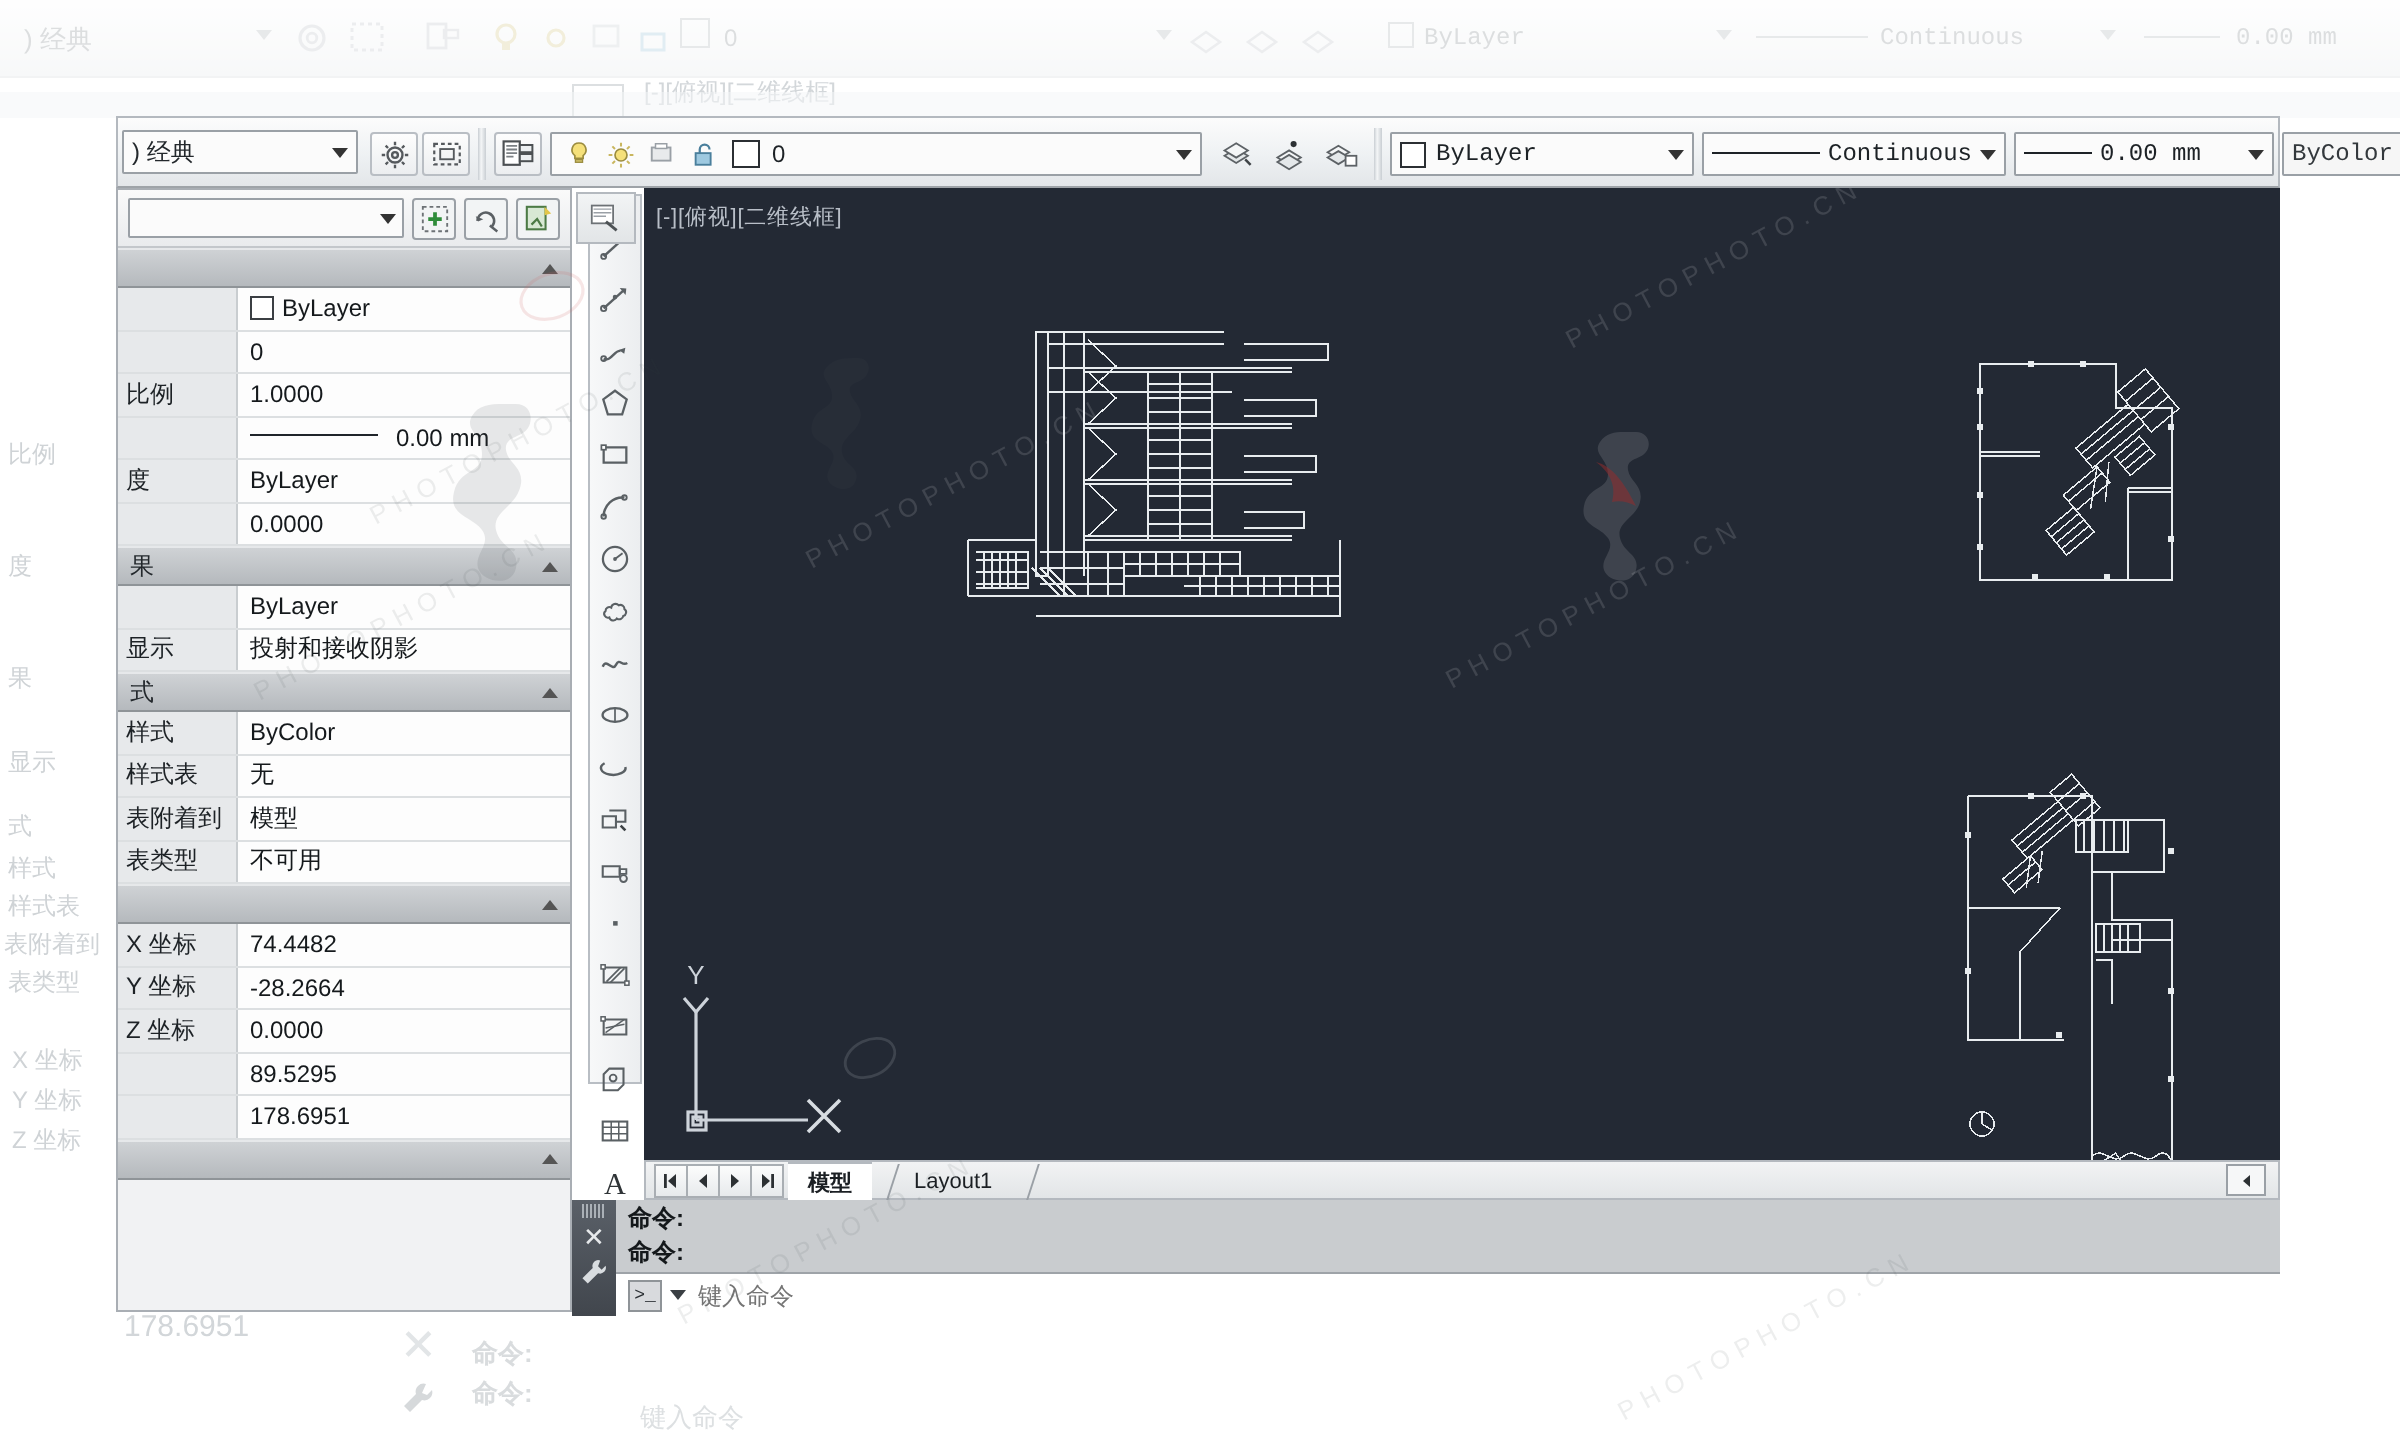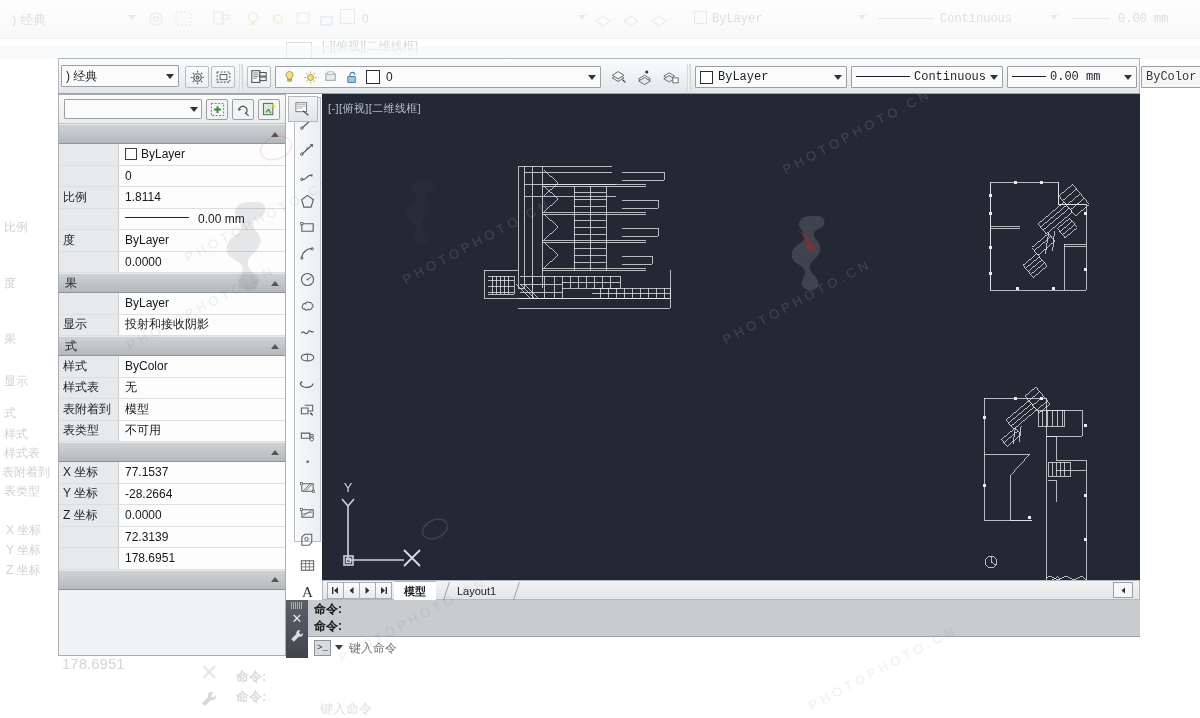--- a/index.html
+++ b/index.html
@@ -368,21 +368,21 @@
       </div>
       <div class="prow">
         <div class="pk"></div>
         <div class="pv">
           <span>0</span>
         </div>
       </div>
       <div class="prow">
         <div class="pk">比例</div>
         <div class="pv">
-          <span>1.8114</span>
+          <span>1.0000</span>
         </div>
       </div>
       <div class="prow">
         <div class="pk"></div>
         <div class="pv">
           <span class="lineSample" style="width: 64px; border-top-width: 1.8px;"></span>
           <span>0.00 mm</span>
         </div>
       </div>
       <div class="prow">
@@ -441,39 +441,39 @@
           <span>不可用</span>
         </div>
       </div>
       <div class="sect">
         <span></span>
         <span class="caret up"></span>
       </div>
       <div class="prow">
         <div class="pk">X 坐标</div>
         <div class="pv">
-          <span>77.1537</span>
+          <span>74.4482</span>
         </div>
       </div>
       <div class="prow">
         <div class="pk">Y 坐标</div>
         <div class="pv">
           <span>-28.2664</span>
         </div>
       </div>
       <div class="prow">
         <div class="pk">Z 坐标</div>
         <div class="pv">
           <span>0.0000</span>
         </div>
       </div>
       <div class="prow">
         <div class="pk"></div>
         <div class="pv">
-          <span>72.3139</span>
+          <span>89.5295</span>
         </div>
       </div>
       <div class="prow">
         <div class="pk"></div>
         <div class="pv">
           <span>178.6951</span>
         </div>
       </div>
       <div class="sect">
         <span></span>

